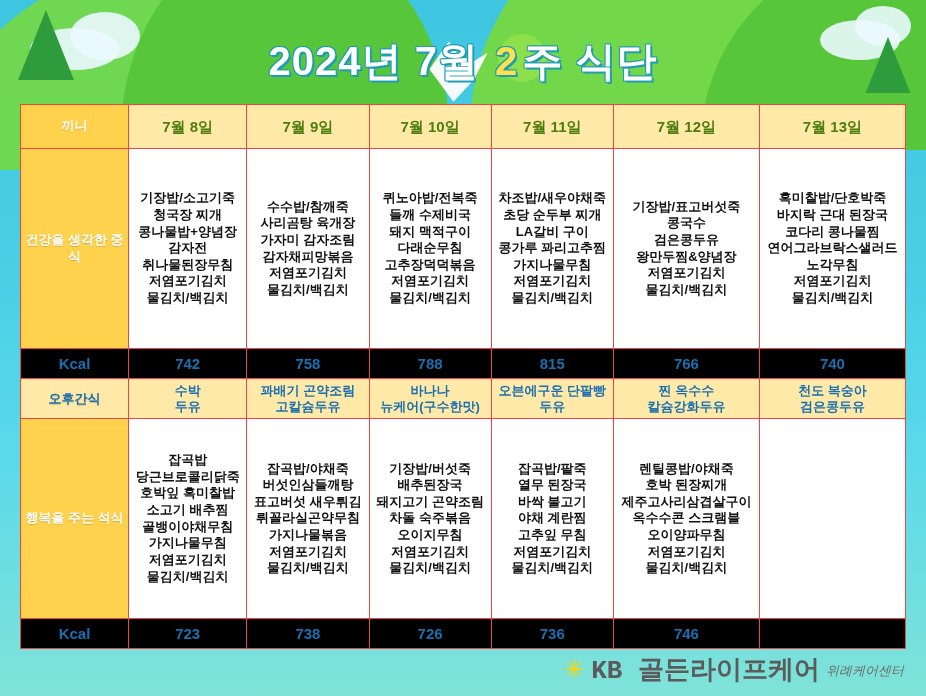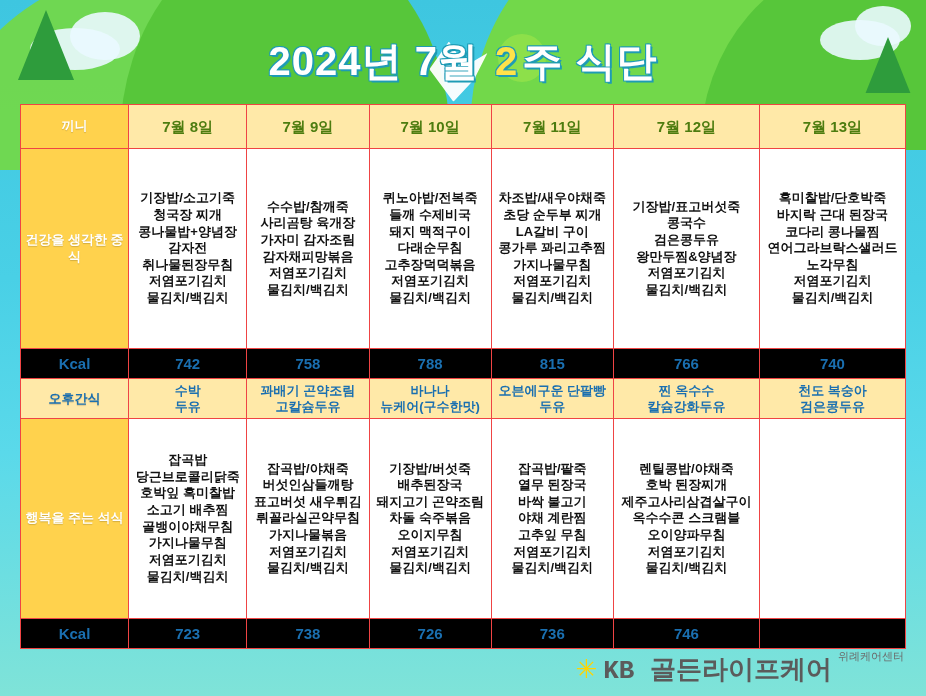--- a/index.html
+++ b/index.html
@@ -157,23 +157,24 @@
     margin-bottom: 2px;
   }
   .kb-text {
     font-size: 26px;
     font-weight: bold;
     color: #5b5b5b;
     line-height: 1;
     font-family: Liberation Mono, monospace;
   }
   .kb-sub {
-    font-size: 11px;
+    font-size: 13px;
     color: #6b6b6b;
-    margin-bottom: 20px;
+    margin-bottom: 4px;
+    font-style: italic;
   }
   .line { white-space: nowrap; }
 </style>
 </head>
 <body>
 
 <div id="page">
   <div class="hill hill-a"></div>
   <div class="hill hill-b"></div>
   <div class="hill hill-c"></div>

